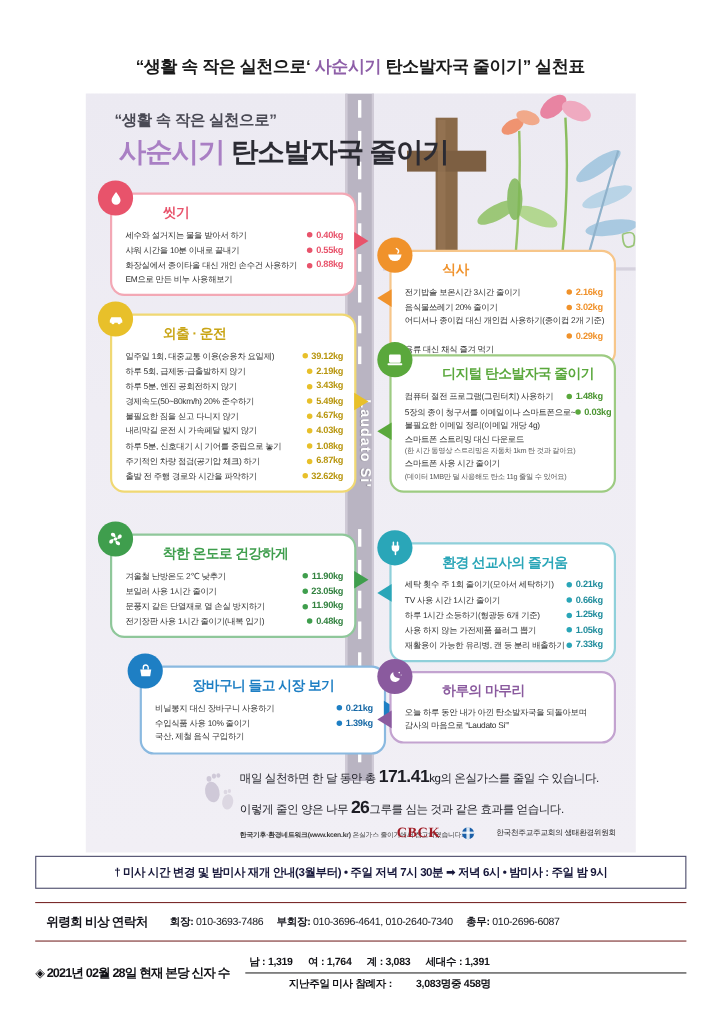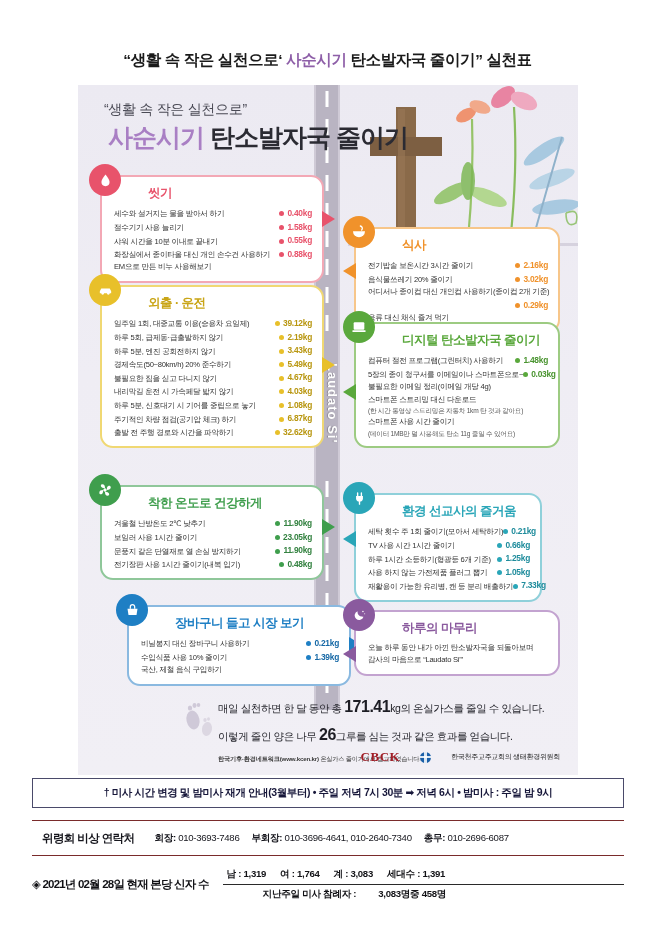--- a/index.html
+++ b/index.html
@@ -47,21 +47,21 @@
   .road-label {
     position: absolute; left: 236px; top: 278px; width: 26px;
     color: #fff; font-weight: bold; font-size: 13px;
     writing-mode: vertical-rl; text-align:center;
     letter-spacing: 1px; text-shadow: 0 1px 1px rgba(0,0,0,.25);
   }
 
   
   .poster-sub {
     position:absolute; left: 26px; top: 16px;
-    font-size: 14px; font-weight:normal; color:#4a4a55; letter-spacing:-0.3px;
+    font-size: 14px; font-weight:bold; color:#4a4a55; letter-spacing:-0.3px;
   }
   .poster-head {
     position:absolute; left: 30px; top: 36px;
     font-size: 25px; font-weight:bold; letter-spacing:-1px; white-space:nowrap;
   }
   .poster-head .purple { color:#a97fc4; }
   .poster-head .dark { color:#2b2b33; }
 
   
   .card {
@@ -240,27 +240,20 @@
       <h3 style="color:#e8536b;">씻기</h3>
       <div class="rows">
         <div class="row">
             <span class="txt">세수와 설거지는 물을 받아서 하기</span>
             <span class="val" style="color:#e8536b">
               <i class="dot" style="background:#e8536b"></i>
               <span>0.40kg</span>
             </span>
           </div>
         <div class="row">
-            <span class="txt">절수기기 사용 늘리기</span>
-            <span class="val" style="color:#e8536b">
-              <i class="dot" style="background:#e8536b"></i>
-              <span>1.58kg</span>
-            </span>
-          </div>
-        <div class="row">
             <span class="txt">샤워 시간을 10분 이내로 끝내기</span>
             <span class="val" style="color:#e8536b">
               <i class="dot" style="background:#e8536b"></i>
               <span>0.55kg</span>
             </span>
           </div>
         <div class="row">
             <span class="txt">화장실에서 종이타올 대신 개인 손수건 사용하기</span>
             <span class="val" style="color:#e8536b">
               <i class="dot" style="background:#e8536b"></i>
@@ -466,21 +459,21 @@
         <div class="row">
             <span class="txt">전기장판 사용 1시간 줄이기(내복 입기)</span>
             <span class="val" style="color:#338240">
               <i class="dot" style="background:#3f9e4d"></i>
               <span>0.48kg</span>
             </span>
           </div>
       </div>
     </div>
 
-    <div class="card" style="left:276px; top:408px; width:188px; border-color:#8fd0da;">
+    <div class="card" style="left:276px; top:408px; width:206px; border-color:#8fd0da;">
       <div class="badge" style="background:#2aa6b8;">
         <svg width="15" height="15" viewBox="0 0 24 24" fill="#fff">
             <path d="M9 3v5M15 3v5" stroke="#fff" stroke-width="2.2" stroke-linecap="round"></path>
             <path d="M6.5 8h11v3.5a5.5 5.5 0 0 1-11 0z"></path>
             <path d="M12 17v4" stroke="#fff" stroke-width="2.2" stroke-linecap="round"></path>
           </svg>
       </div>
       <div class="arrow left" style="border-right:13px solid #2aa6b8; top:36px;"></div>
       <h3 style="color:#2aa6b8;">환경 선교사의 즐거움</h3>
       <div class="rows">

